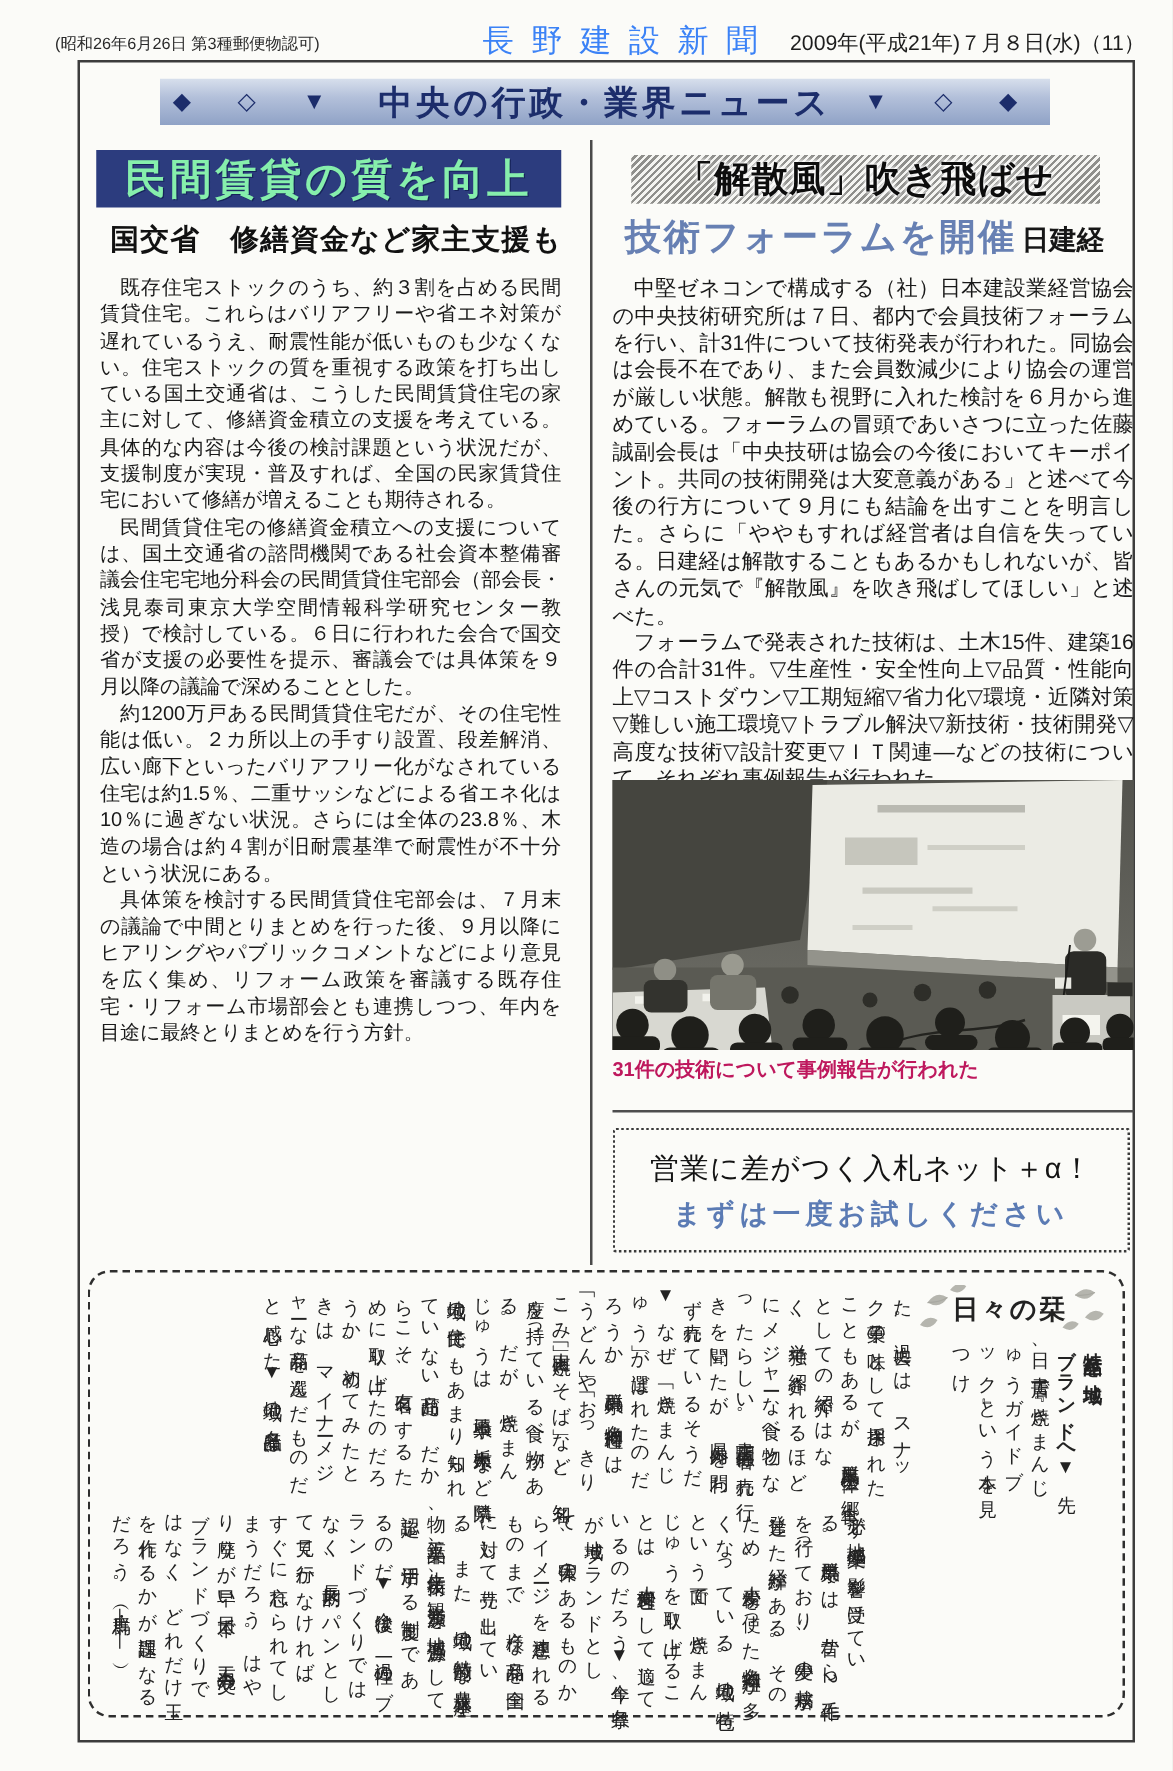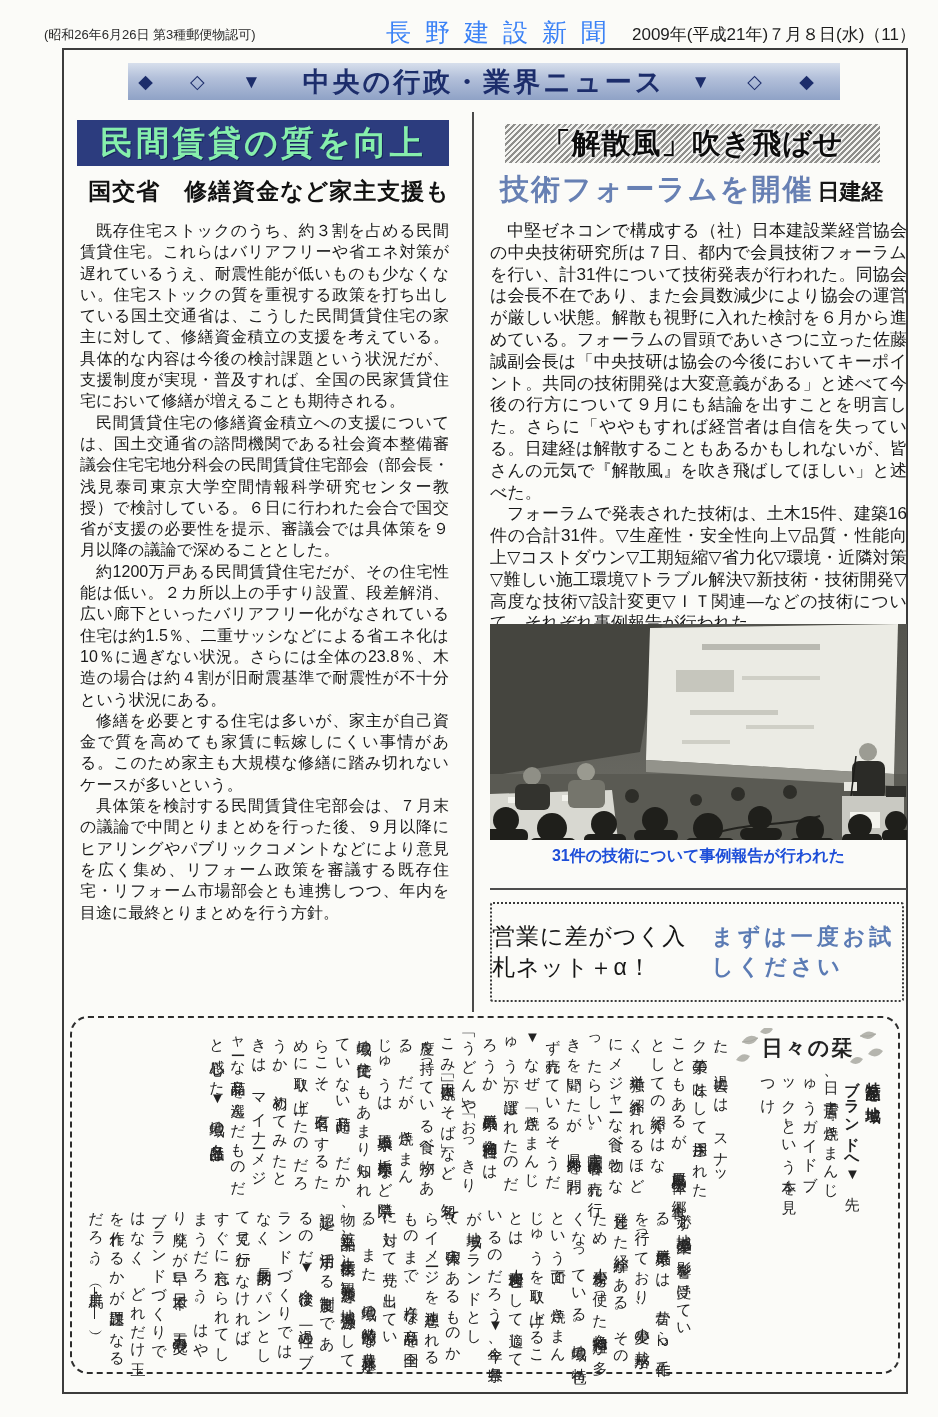--- a/index.html
+++ b/index.html
@@ -46,27 +46,27 @@
     font-size:29px;font-weight:900;color:#0d0d0d;letter-spacing:1px;
     text-shadow:0 0 3px #fff,0 0 3px #fff,0 0 5px #fff;
   }
   .sub-right{position:absolute;left:436px;top:120px;width:405px;display:flex;align-items:baseline;gap:4px;}
   .sub-right .blue{font-size:29px;font-weight:bold;color:#6780b3;letter-spacing:2px;}
   .sub-right .credit{font-size:22px;font-weight:bold;color:#161616;}
   .body-right{position:absolute;left:426px;top:170px;width:417px;font-size:17px;line-height:21.8px;text-align:justify;color:#191919;}
   
   .photo{position:absolute;left:426px;top:574px;width:417px;height:216px;background:#565650;}
   .photo svg{display:block;width:100%;height:100%;}
-  .caption{position:absolute;left:426px;top:796px;width:417px;text-align:center;font-size:16px;font-weight:bold;color:#1d4ed8;}
+  .caption{position:absolute;left:426px;top:796px;width:417px;font-size:16px;font-weight:bold;color:#be185d;}
   .rule{position:absolute;left:426px;top:838px;width:417px;height:2px;background:#4e4e4e;}
   
   .adbox{
     position:absolute;left:426px;top:852px;width:414px;height:100px;
     border:2px dotted #3a3a3a;border-radius:3px;box-sizing:border-box;
-    display:flex;flex-direction:row;align-items:center;justify-content:center;gap:6px;
+    display:flex;flex-direction:column;align-items:center;justify-content:center;gap:6px;
   }
   .ad-line1{font-size:23px;color:#141414;letter-spacing:1px;font-weight:500;}
   .ad-line2{font-size:22px;color:#5b7bb4;font-weight:bold;letter-spacing:4px;}
   
   .colbox{
     position:absolute;left:6px;top:966px;width:830px;height:358px;
     border:2.5px dashed #2e2e2e;border-radius:18px;box-sizing:border-box;
     padding:10px 14px;
   }
   .band1{display:flex;flex-direction:row;height:168px;}
@@ -104,21 +104,20 @@
 
     <div class="divider"></div>
 
     <div>
       <div class="hl-left">民間賃貸の質を向上</div>
       <div class="sub-left">国交省　修繕資金など家主支援も</div>
       <div class="body-left">
         <p>既存住宅ストックのうち、約３割を占める民間賃貸住宅。これらはバリアフリーや省エネ対策が遅れているうえ、耐震性能が低いものも少なくない。住宅ストックの質を重視する政策を打ち出している国土交通省は、こうした民間賃貸住宅の家主に対して、修繕資金積立の支援を考えている。具体的な内容は今後の検討課題という状況だが、支援制度が実現・普及すれば、全国の民家賃貸住宅において修繕が増えることも期待される。</p>
         <p>民間賃貸住宅の修繕資金積立への支援については、国土交通省の諮問機関である社会資本整備審議会住宅宅地分科会の民間賃貸住宅部会（部会長・浅見泰司東京大学空間情報科学研究センター教授）で検討している。６日に行われた会合で国交省が支援の必要性を提示、審議会では具体策を９月以降の議論で深めることとした。</p>
         <p>約1200万戸ある民間賃貸住宅だが、その住宅性能は低い。２カ所以上の手すり設置、段差解消、広い廊下といったバリアフリー化がなされている住宅は約1.5％、二重サッシなどによる省エネ化は10％に過ぎない状況。さらには全体の23.8％、木造の場合は約４割が旧耐震基準で耐震性が不十分という状況にある。</p>
-        <p>修繕を必要とする住宅は多いが、家主が自己資金で質を高めても家賃に転嫁しにくい事情がある。このため家主も大規模な修繕に踏み切れないケースが多いという。</p>
         <p>具体策を検討する民間賃貸住宅部会は、７月末の議論で中間とりまとめを行った後、９月以降にヒアリングやパブリックコメントなどにより意見を広く集め、リフォーム政策を審議する既存住宅・リフォーム市場部会とも連携しつつ、年内を目途に最終とりまとめを行う方針。</p>
       </div>
     </div>
 
     <div>
       <div class="hl-right">
         <span>「解散風」吹き飛ばせ</span>
       </div>
       <div class="sub-right">
         <span class="blue">技術フォーラムを開催</span>

